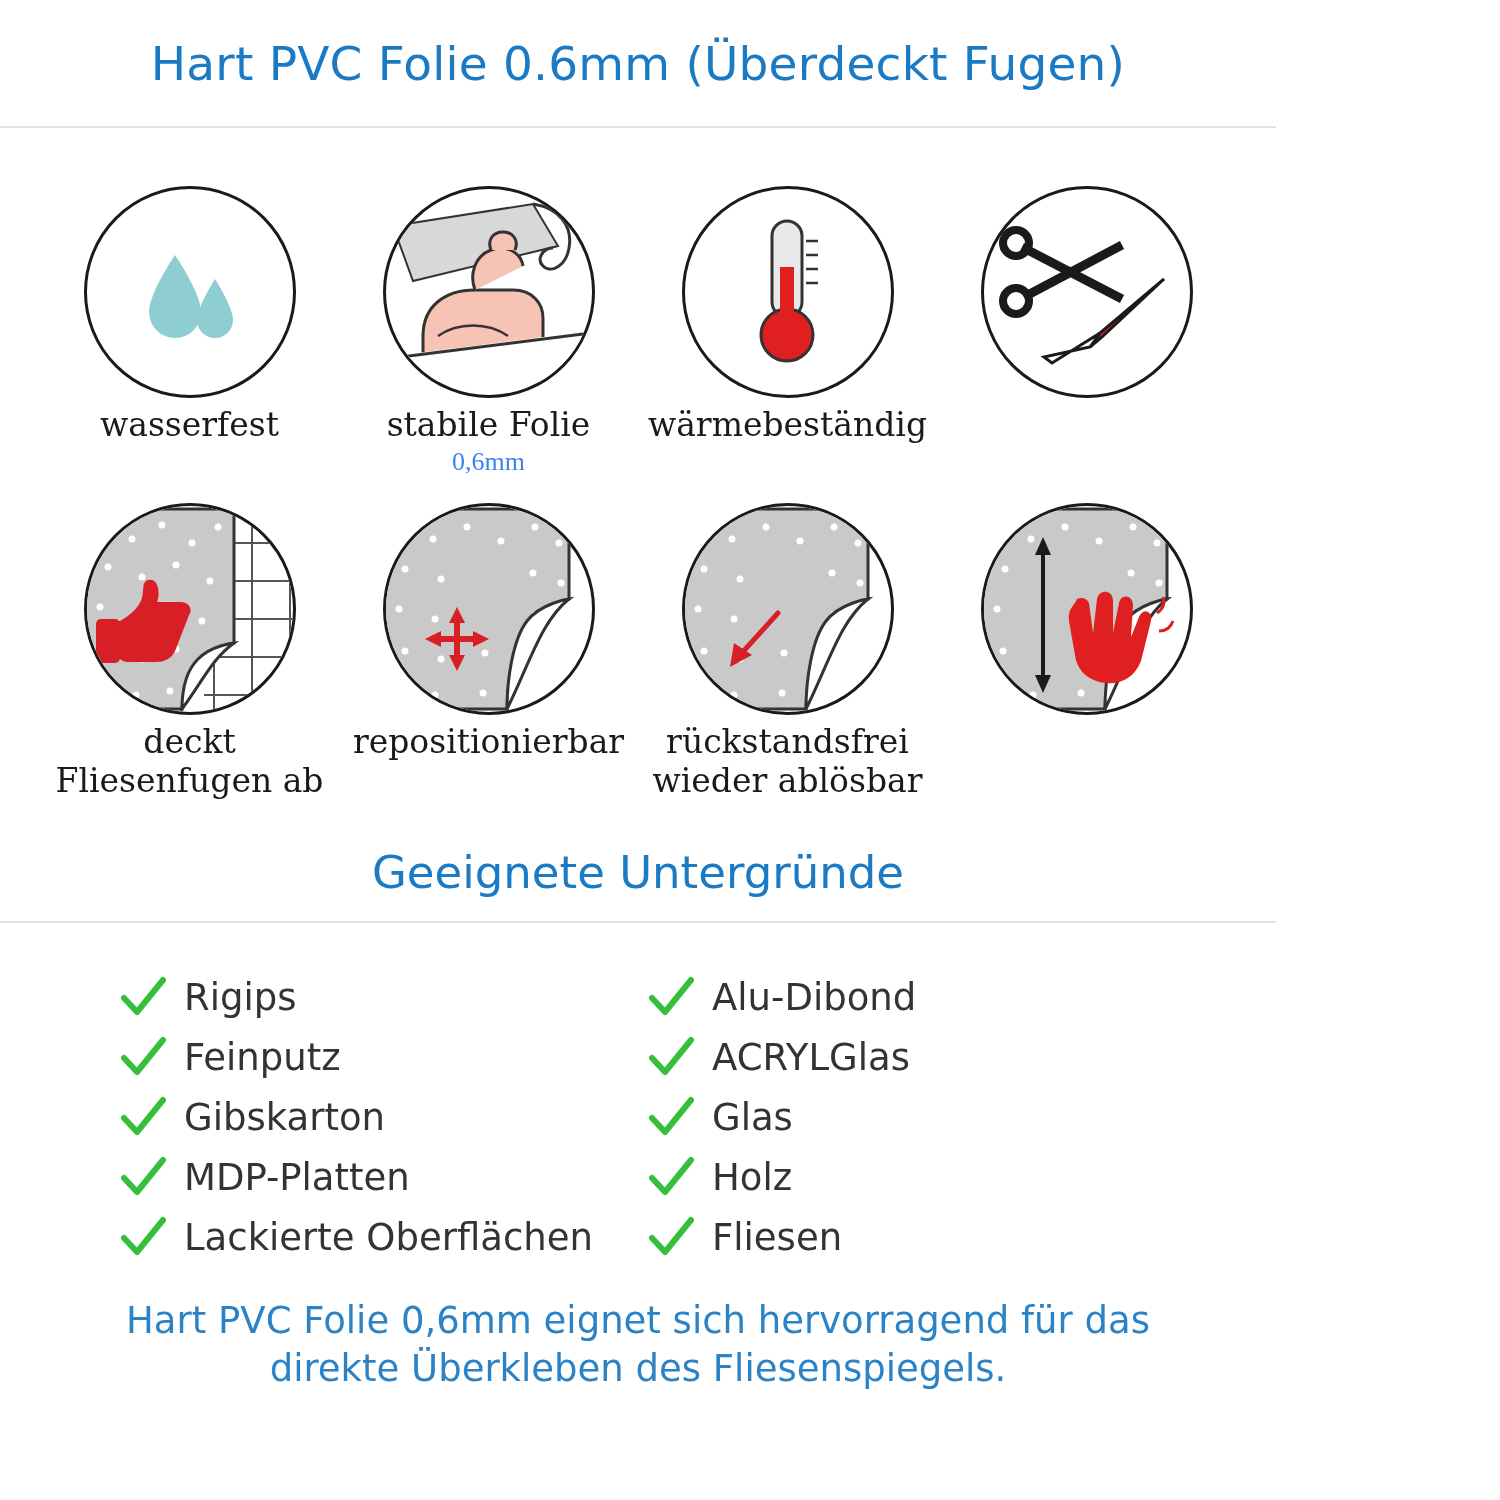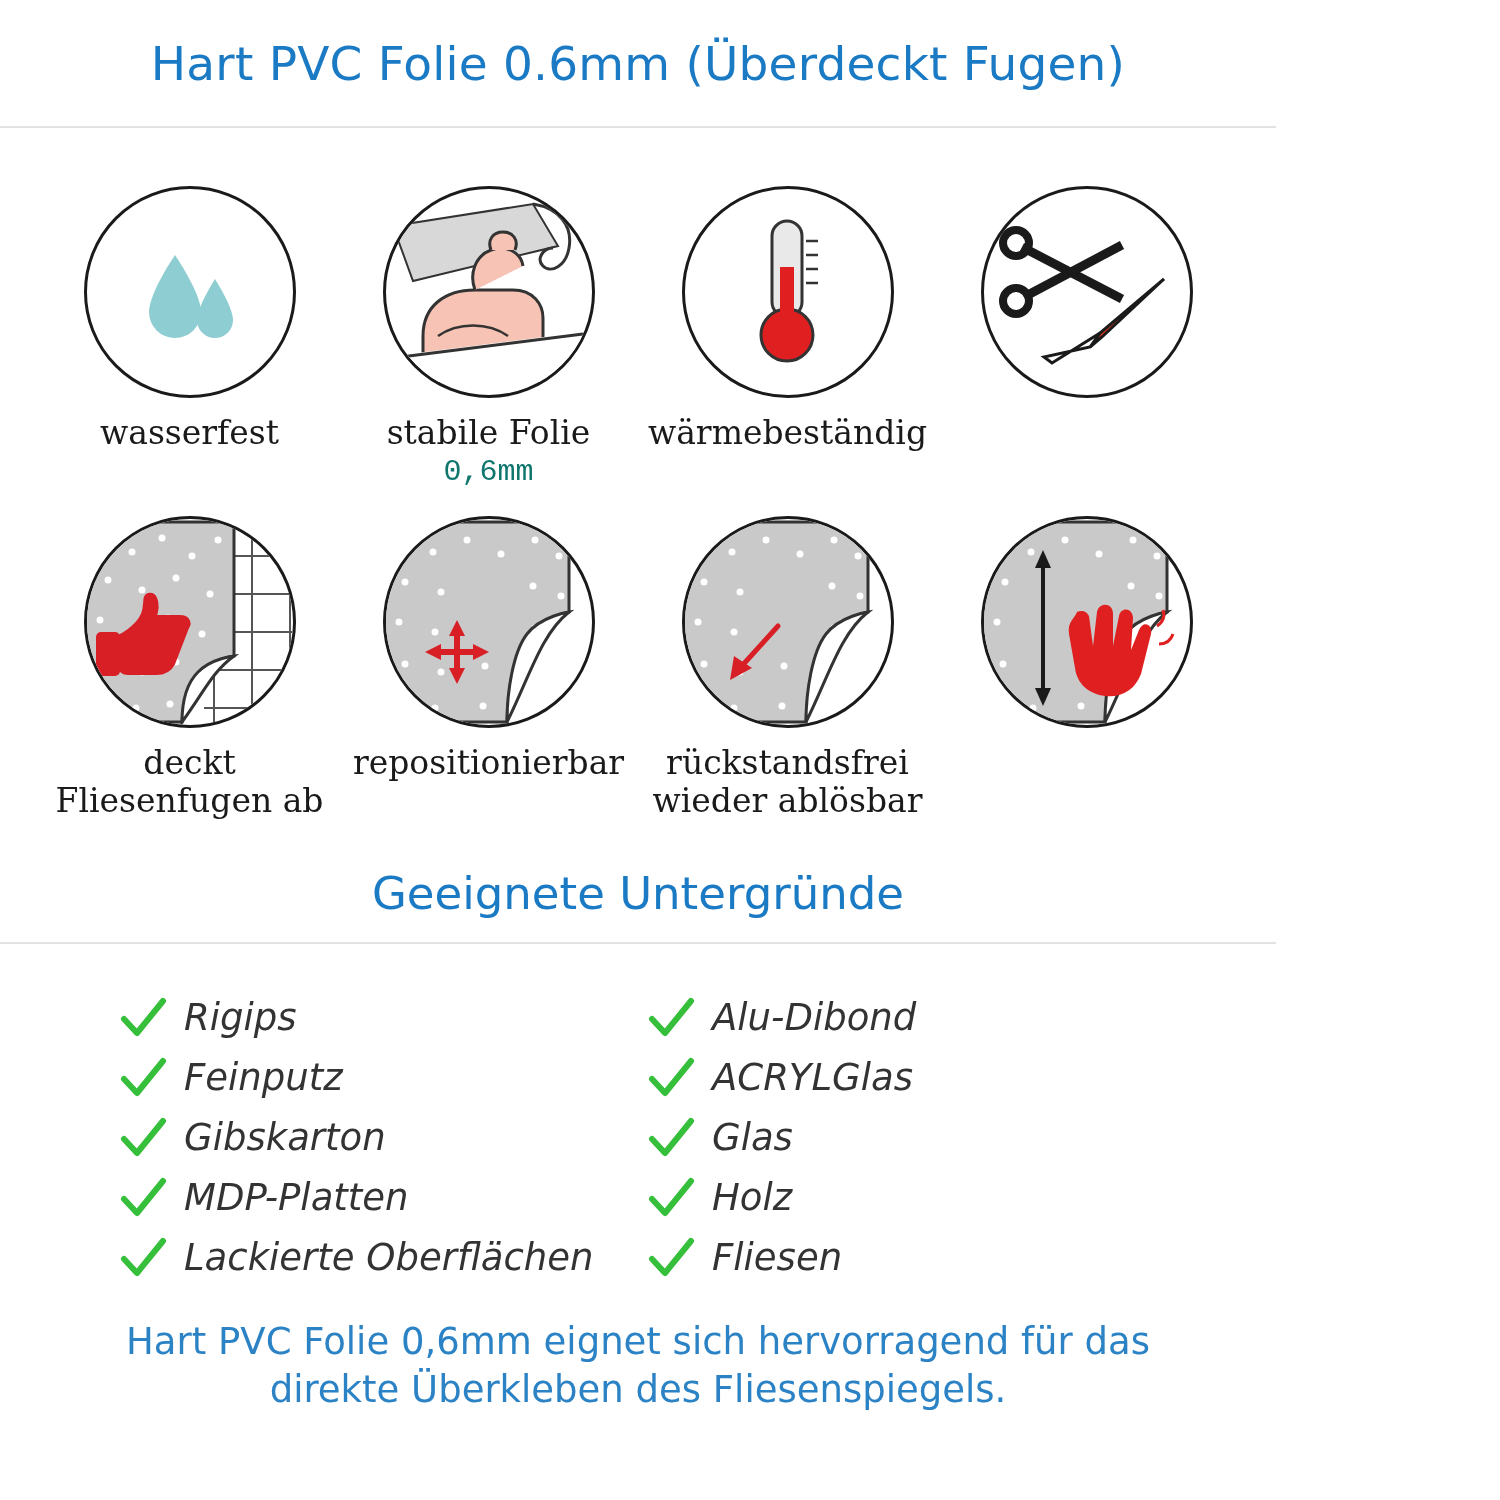--- a/index.html
+++ b/index.html
@@ -55,33 +55,33 @@
     border-radius: 50%;
     border: 3px solid #1a1a1a;
     overflow: hidden;
     position: relative;
     background: #fff;
     display: flex;
     align-items: center;
     justify-content: center;
   }
   .caption {
-    margin-top: 16px;
+    margin-top: 8px;
     text-align: center;
     font-size: 33px;
     line-height: 1.17;
     color: #1a1a1a;
     font-family: "DejaVu Serif", serif;
     max-width: 330px;
   }
   .caption .sub {
     display: block;
-    color: #0f766e;
-    font-size: 30px;
-    font-family: Liberation Mono, monospace;
+    color: #3b82f6;
+    font-size: 26px;
+    font-family: Liberation Serif, serif;
     margin-top: 2px;
   }
 
   
   .mid-title {
     margin-top: 46px;
     text-align: center;
     font-size: 45px;
     color: #1b7ac4;
     padding-bottom: 22px;
@@ -103,21 +103,21 @@
     font-size: 37px;
     color: #333333;
   }
   .check {
     width: 46px;
     height: 46px;
     flex: 0 0 46px;
     margin-right: 18px;
     display: inline-block;
   }
-  .sub-label { font-family: "DejaVu Sans", sans-serif; font-style: italic; }
+  .sub-label { font-family: "DejaVu Sans", sans-serif; }
 
   
   .footer {
     margin-top: 30px;
     text-align: center;
     color: #2b83c6;
     font-size: 37px;
     line-height: 1.3;
     padding: 0 80px;
   }

